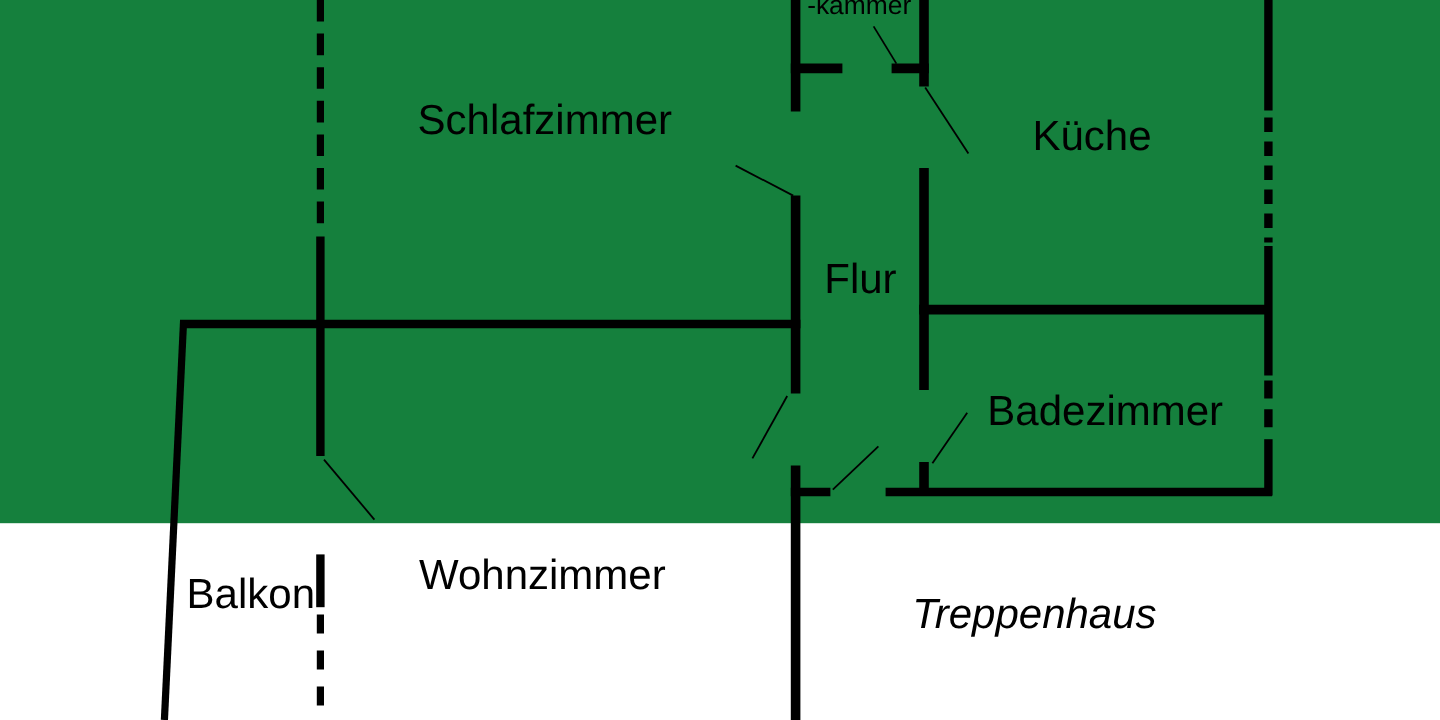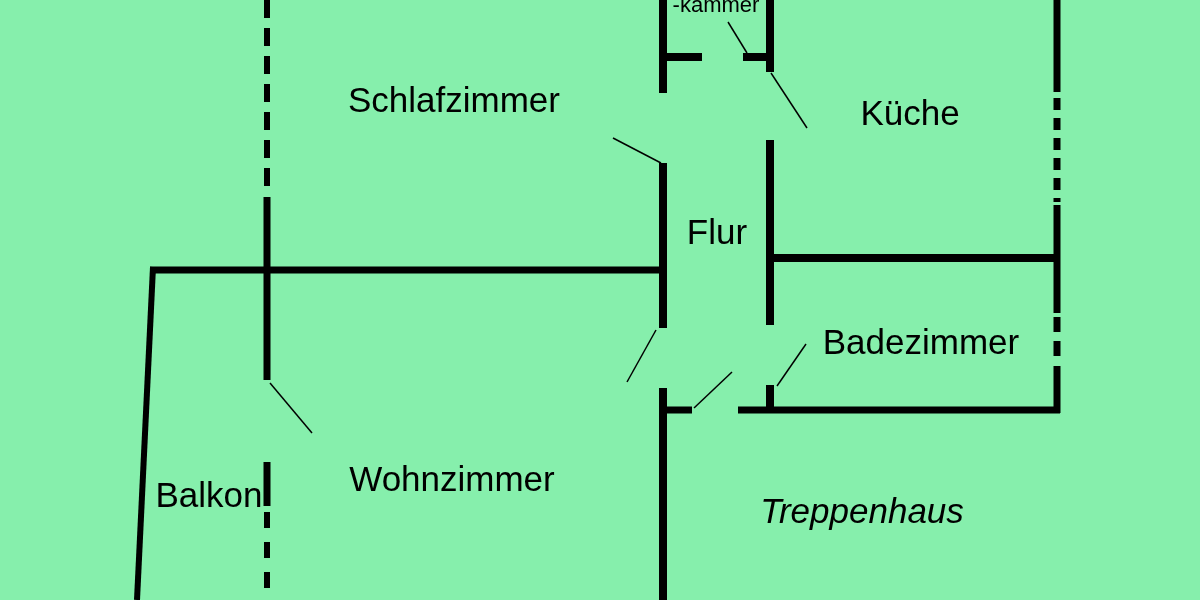--- a/index.html
+++ b/index.html
@@ -6,22 +6,22 @@
   body {
     width: 1200px;
     height: 600px;
     overflow: hidden;
     background: #ffffff;
     font-family: "Liberation Sans", sans-serif;
   }
   #plan {
     position: relative;
     width: 1200px;
-    height: 600px;
-    background: #86efac;
+    height: 436px;
+    background: #15803d;
   }
   #plan svg {
     position: absolute;
     left: 0;
     top: 0;
     display: block;
   }
   text.room-label {
     fill: #000000;
     font-family: "Liberation Sans", sans-serif;

